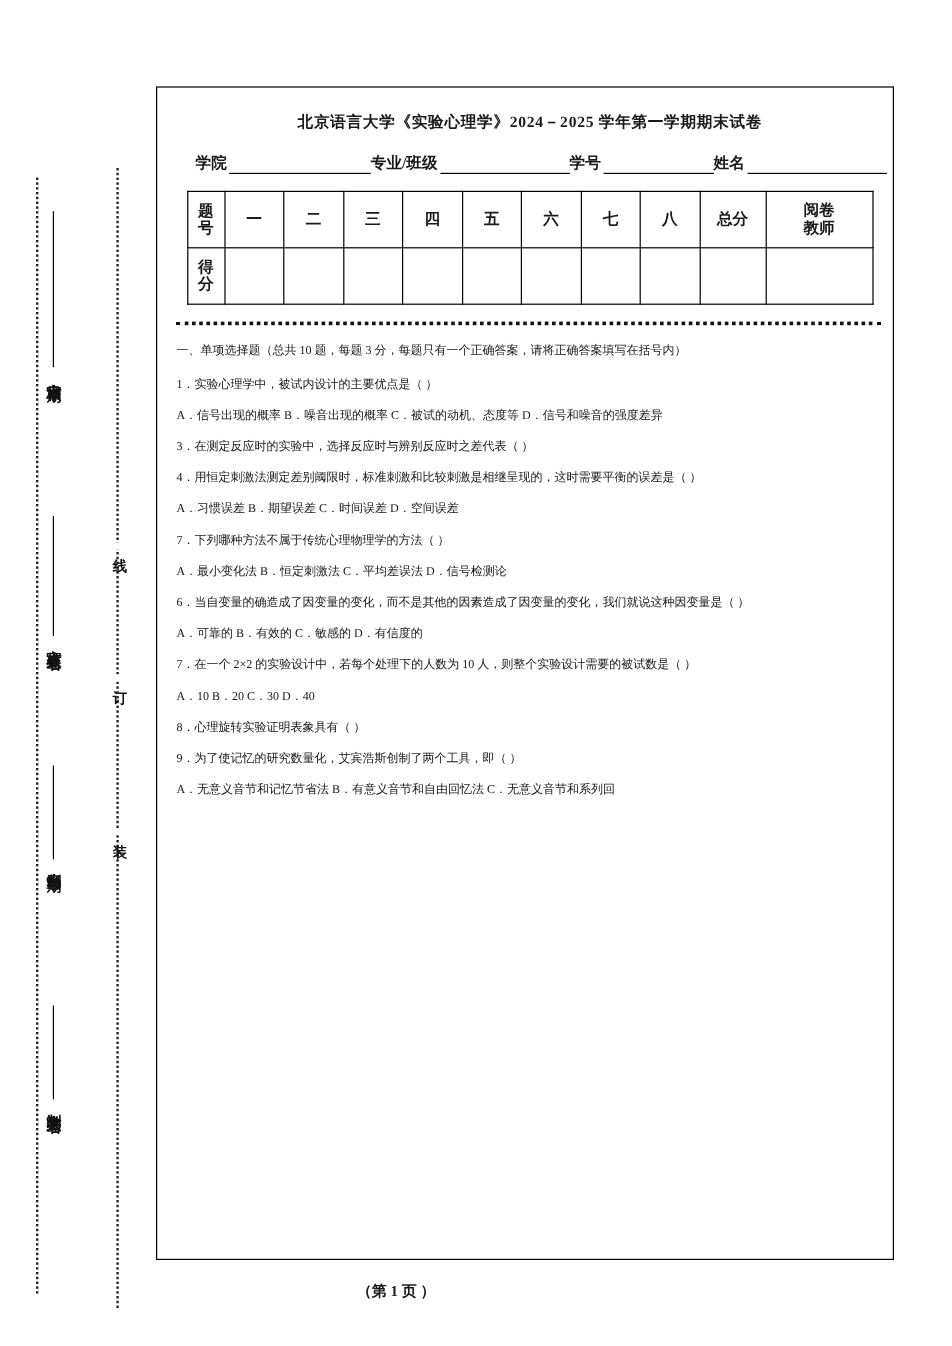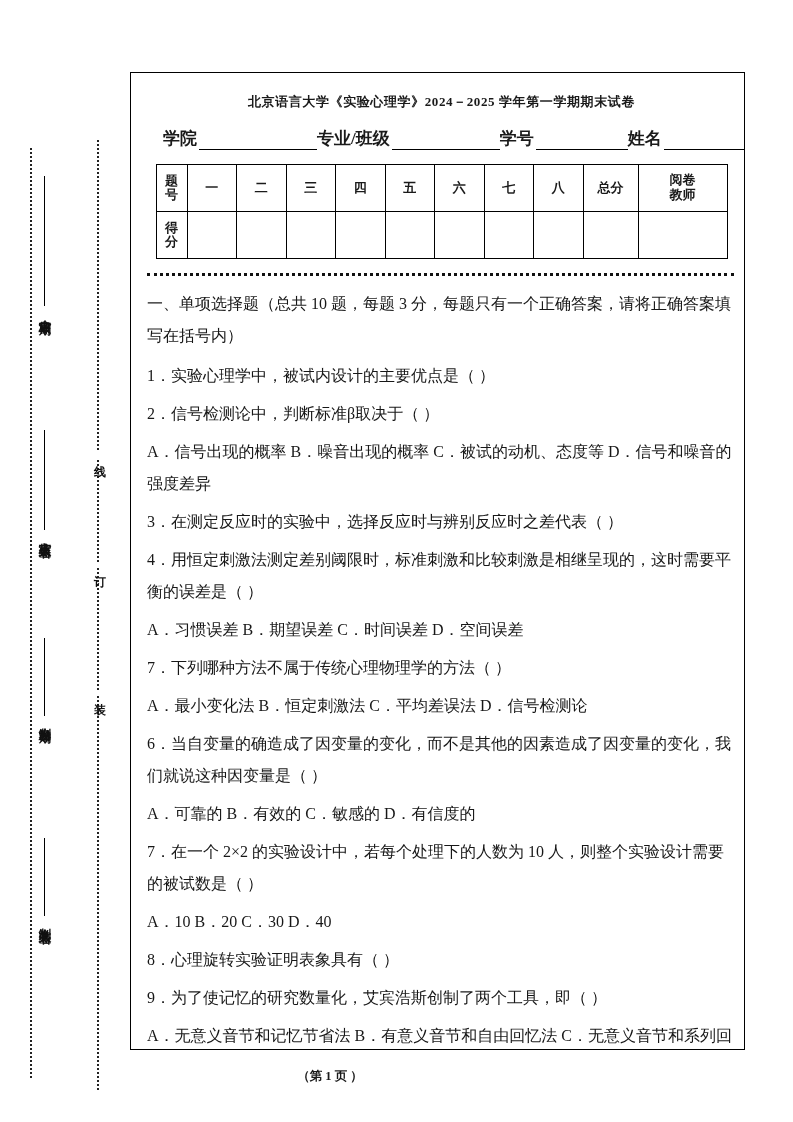--- a/index.html
+++ b/index.html
@@ -84,21 +84,21 @@
     margin: 6px 0 0 0;
     white-space: nowrap;
     font-family: "Liberation Serif", "DejaVu Serif", serif;
   }
 
   
   .id-row {
     display: flex;
     align-items: flex-start;
     margin: 16px 0 0 18px;
-    font-size: 17px;
+    font-size: 13px;
     font-weight: bold;
   }
   .id-field {
     display: flex;
     align-items: flex-end;
     white-space: nowrap;
   }
   .id-label { padding-right: 2px; }
   .id-blank {
     border-bottom: 1.3px solid #000;
@@ -143,21 +143,21 @@
   
   .sep {
     margin: 14px 4px 0 2px;
     height: 0;
     border-top: 3px dotted #111;
   }
 
   
   .body-text {
     margin: 12px 0 0 2px;
-    font-size: 16px;
+    font-size: 10px;
     line-height: 2.0;
     font-family: "Liberation Serif", "DejaVu Serif", serif;
     color: #171717;
   }
   .para {
     margin: 0 0 6px 0;
     text-align: left;
     white-space: normal;
     word-break: break-all;
   }
@@ -267,21 +267,20 @@
       </table>
 
     <div class="sep"></div>
 
     <div class="body-text">
 
       <p class="para sect-head">一、单项选择题（总共 10 题，每题 3 分，每题只有一个正确答案，请将正确答案填写在括号内）</p>
 
       <p class="para">1．实验心理学中，被试内设计的主要优点是（   ）</p>
 
-      <p class="para">2．信号检测论中，判断标准β取决于（   ）</p>
       <p class="para">A．信号出现的概率   B．噪音出现的概率   C．被试的动机、态度等   D．信号和噪音的强度差异</p>
 
       <p class="para">3．在测定反应时的实验中，选择反应时与辨别反应时之差代表（   ）</p>
 
       <p class="para">4．用恒定刺激法测定差别阈限时，标准刺激和比较刺激是相继呈现的，这时需要平衡的误差是（   ）</p>
       <p class="para">A．习惯误差   B．期望误差   C．时间误差   D．空间误差</p>
 
       <p class="para">7．下列哪种方法不属于传统心理物理学的方法（   ）</p>
       <p class="para">A．最小变化法   B．恒定刺激法   C．平均差误法   D．信号检测论</p>
 

